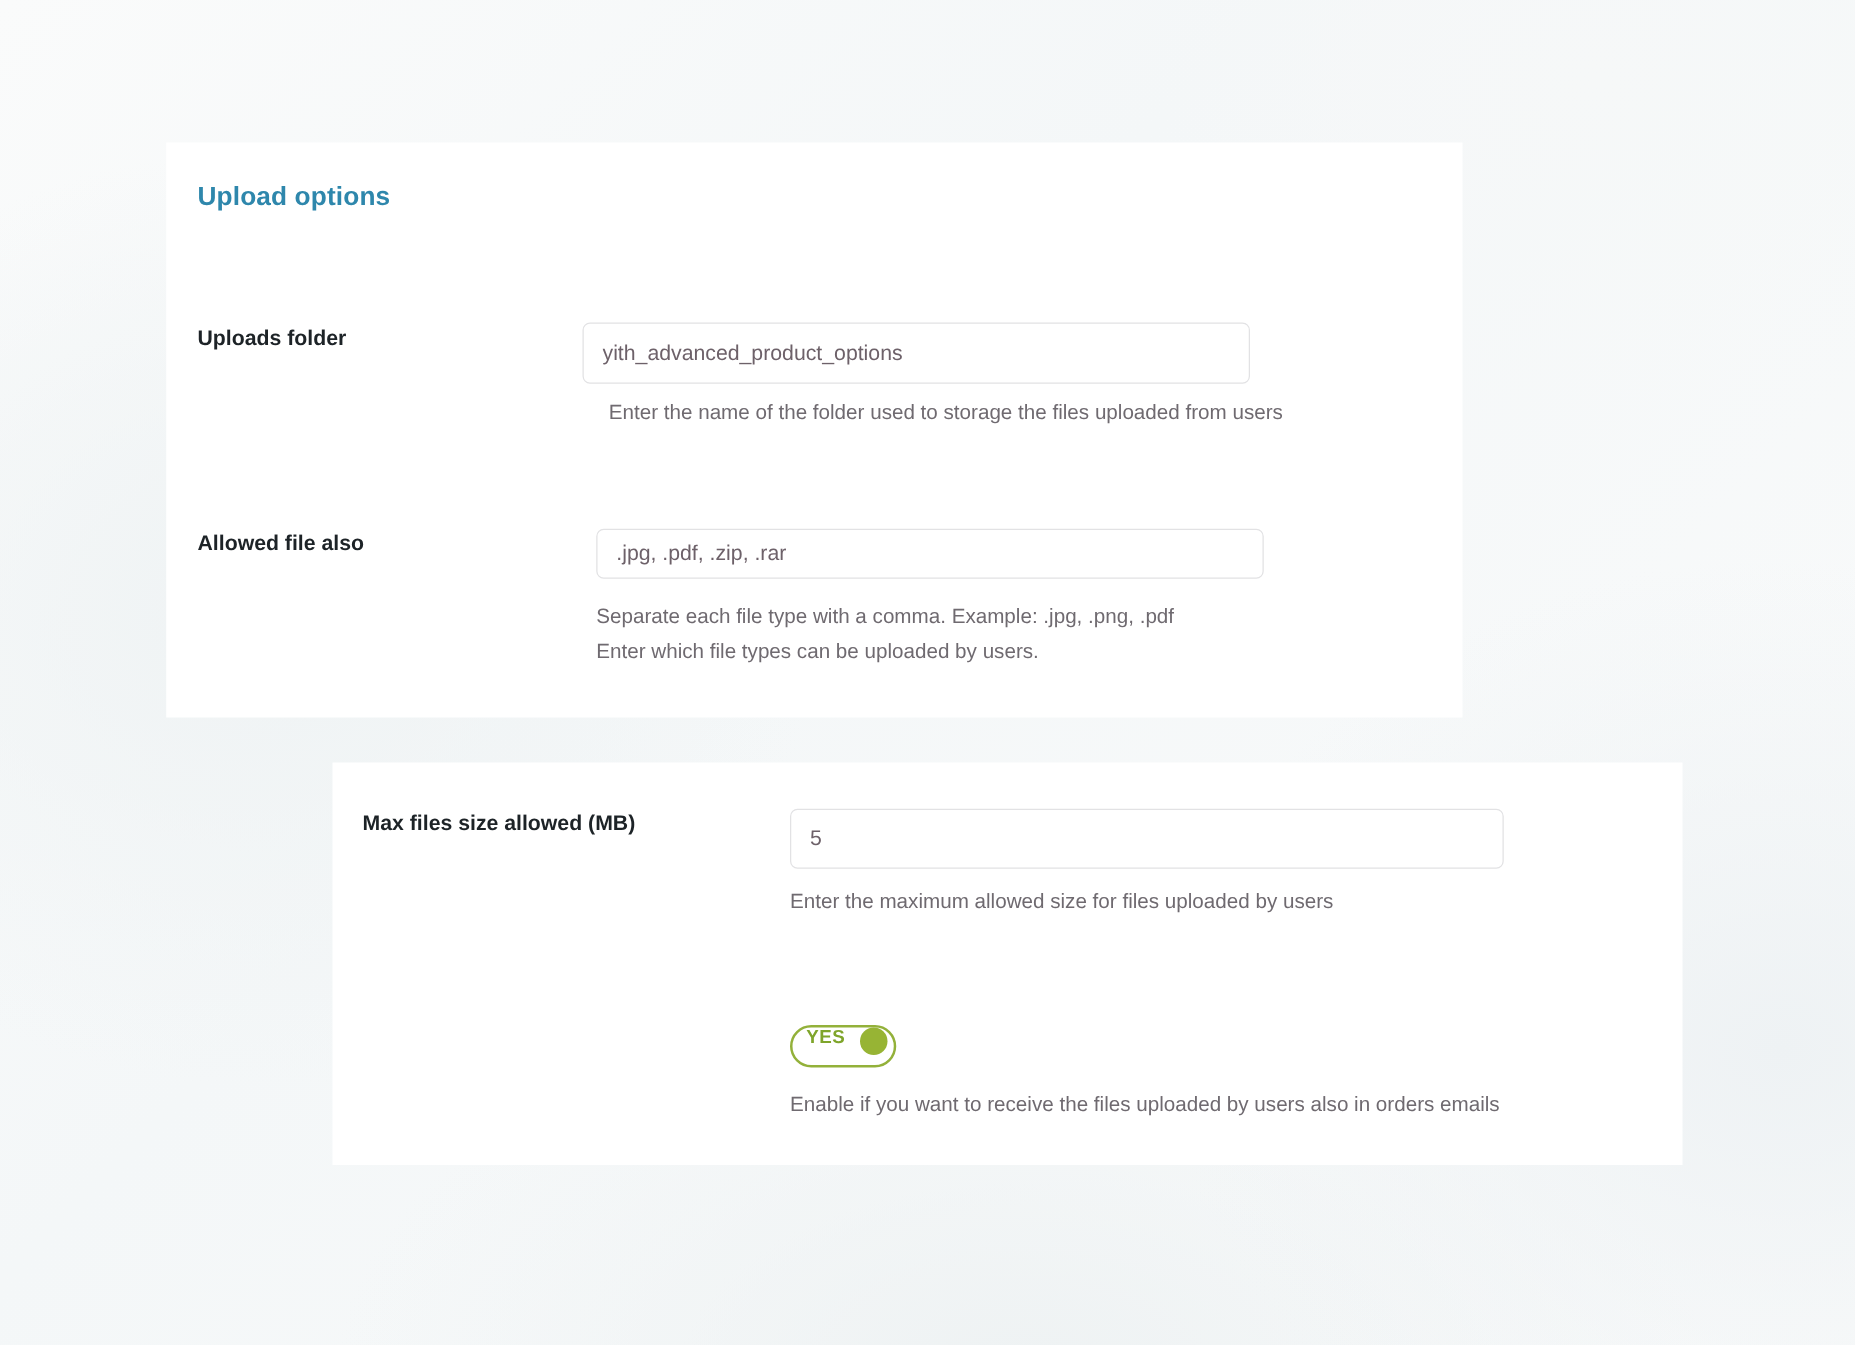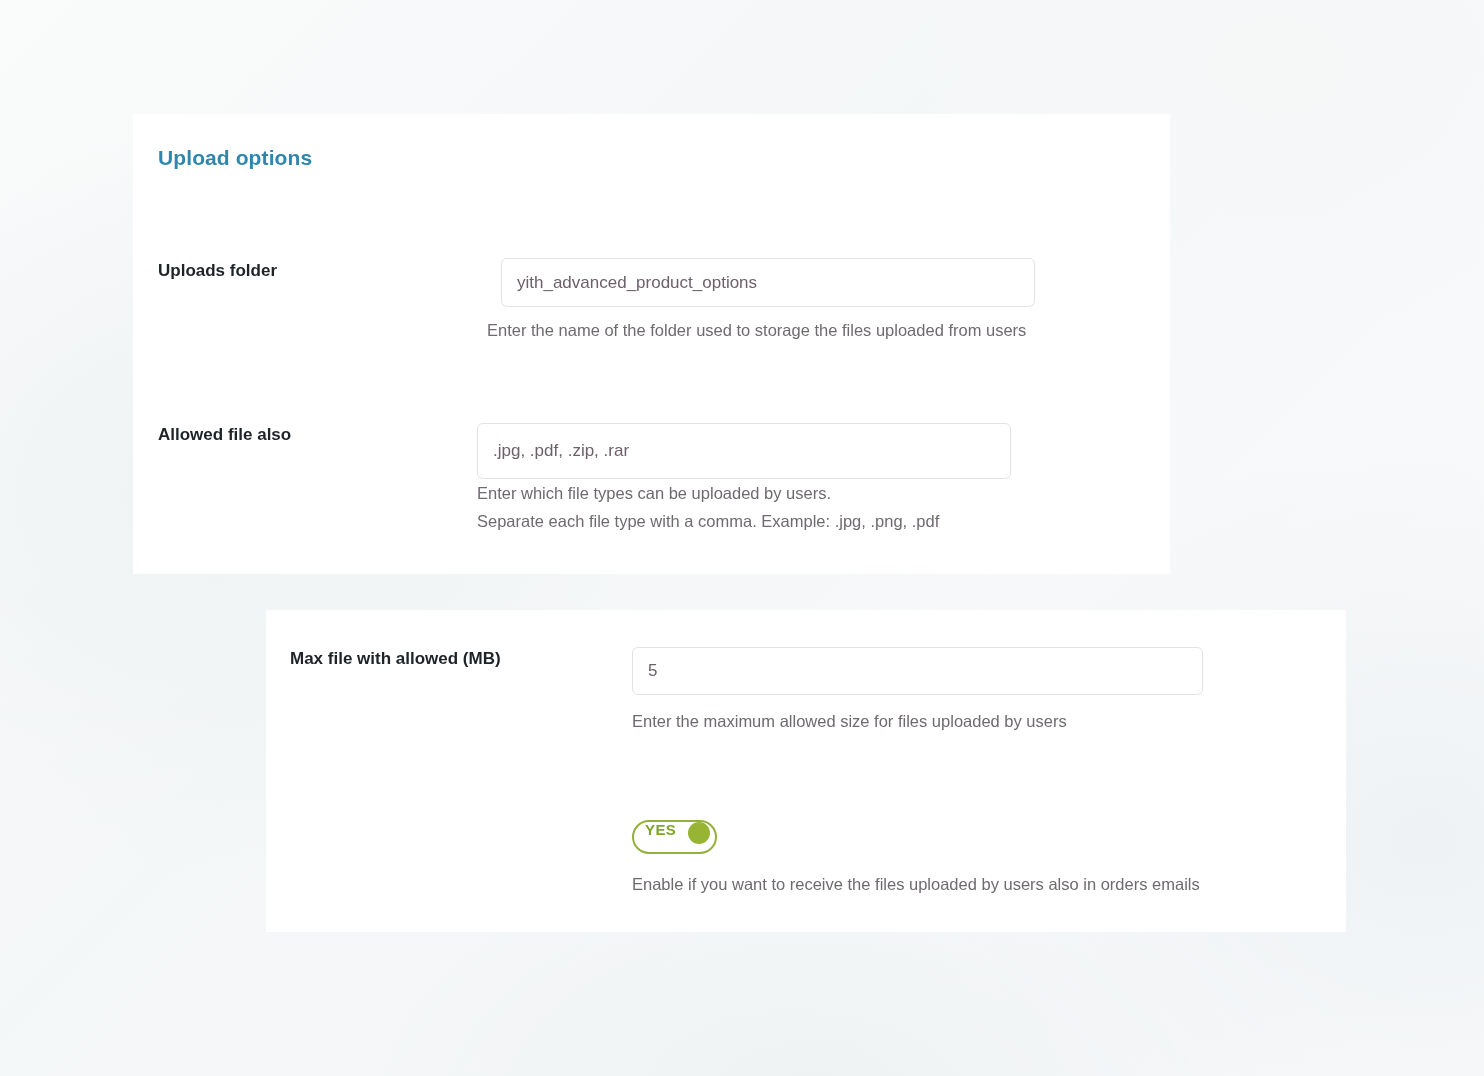--- a/index.html
+++ b/index.html
@@ -82,25 +82,25 @@
 
   .field-desc {
     position: absolute;
     font-size: 16.5px;
     color: #6f6a70;
     line-height: 28px;
   }
 
   
   #label-uploads-folder { left: 158px; top: 258px; }
-  #input-uploads-folder { left: 501px; top: 258px; width: 534px; height: 49px; }
+  #input-uploads-folder { left: 466px; top: 258px; width: 534px; height: 49px; }
   #desc-uploads-folder  { left: 477px; top: 316px; width: 700px; margin-left: 10px; }
 
   #label-allowed-types  { left: 158px; top: 422px; }
-  #input-allowed-types  { left: 477px; top: 423px; width: 534px; height: 56px; }
+  #input-allowed-types  { left: 477px; top: 423px; width: 534px; height: 40px; }
   #desc-allowed-types   { left: 477px; top: 479px; width: 700px; }
 
   
   #label-max-size       { left: 290px; top: 646px; }
   #input-max-size       { left: 632px; top: 647px; width: 571px; height: 48px; }
   #desc-max-size        { left: 632px; top: 707px; width: 700px; }
 
   #label-attach-files   { left: 290px; top: 821px; width: 300px; }
   #desc-attach-files    { left: 632px; top: 870px; width: 760px; }
 
@@ -150,27 +150,27 @@
 
 <input class="field-input" id="input-uploads-folder" type="text" value="yith_advanced_product_options" style="">
 
 <div class="field-desc" id="desc-uploads-folder">Enter the name of the folder used to storage the files uploaded from users</div>
 
 <div class="field-label" id="label-allowed-types">Allowed file also</div>
 
 <input class="field-input" id="input-allowed-types" type="text" value=".jpg, .pdf, .zip, .rar" style="">
 
 <div class="field-desc" id="desc-allowed-types">
+  <div>Separate each file type with a comma. Example: .jpg, .png, .pdf</div>
   <div>Enter which file types can be uploaded by users.</div>
-  <div>Separate each file type with a comma. Example: .jpg, .png, .pdf</div>
 </div>
 
 <div class="card" id="card-file-settings"></div>
 
-<div class="field-label" id="label-max-size">Max file with allowed (MB)</div>
+<div class="field-label" id="label-max-size">Max files size allowed (MB)</div>
 
 <input class="field-input" id="input-max-size" type="text" value="5" style="">
 
 <div class="field-desc" id="desc-max-size">Enter the maximum allowed size for files uploaded by users</div>
 
 <div class="field-label" id="label-attach-files">
 </div>
 
 <div id="toggle-attach-files">
   <span id="toggle-label">YES</span>

